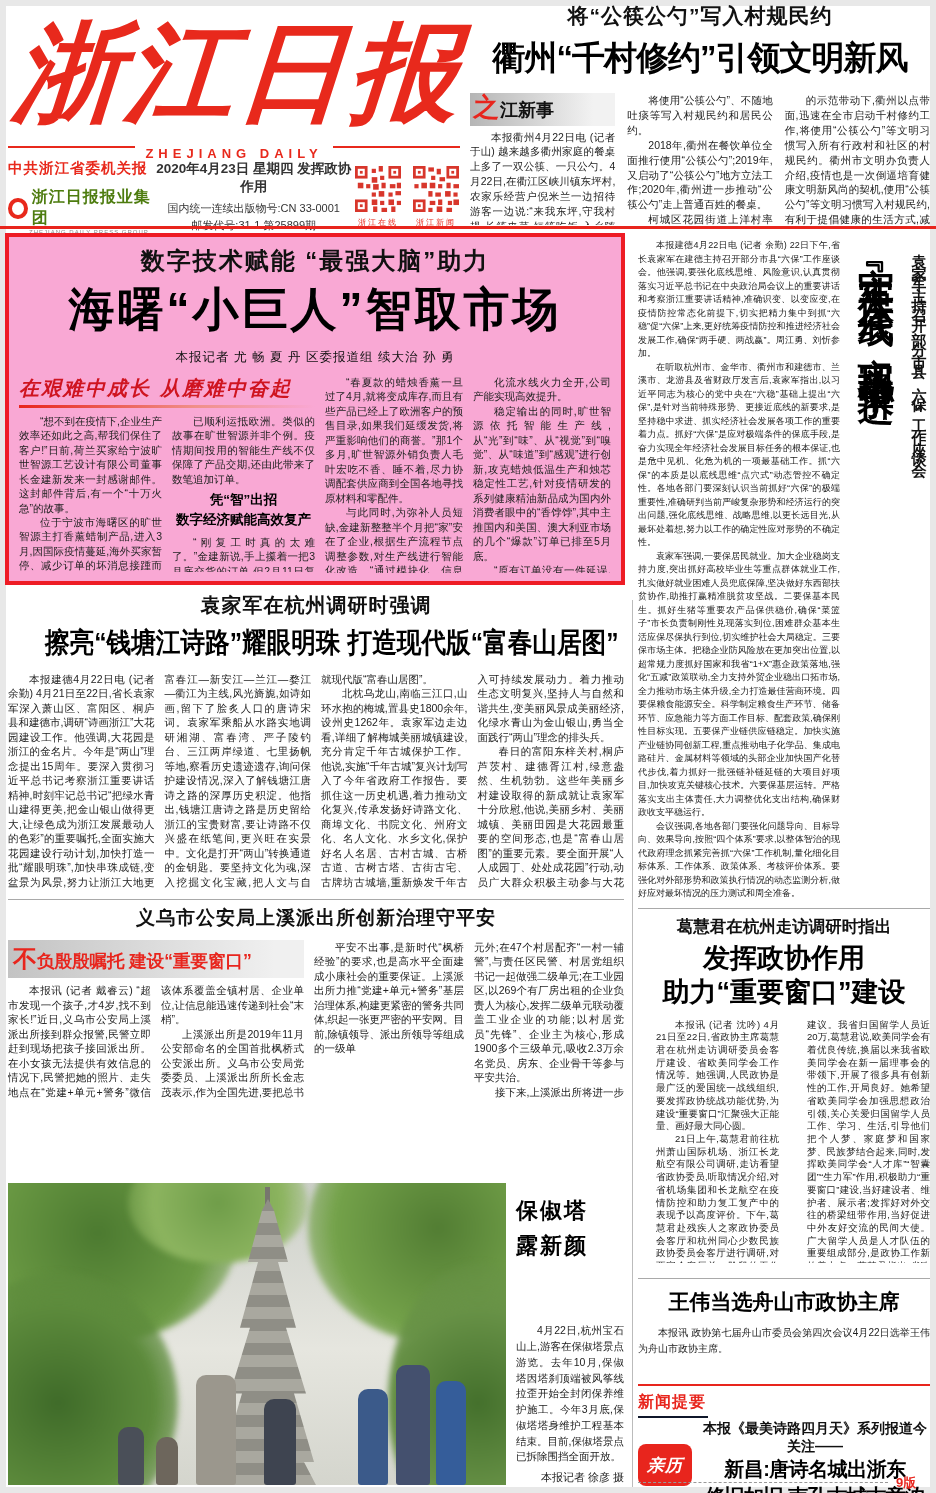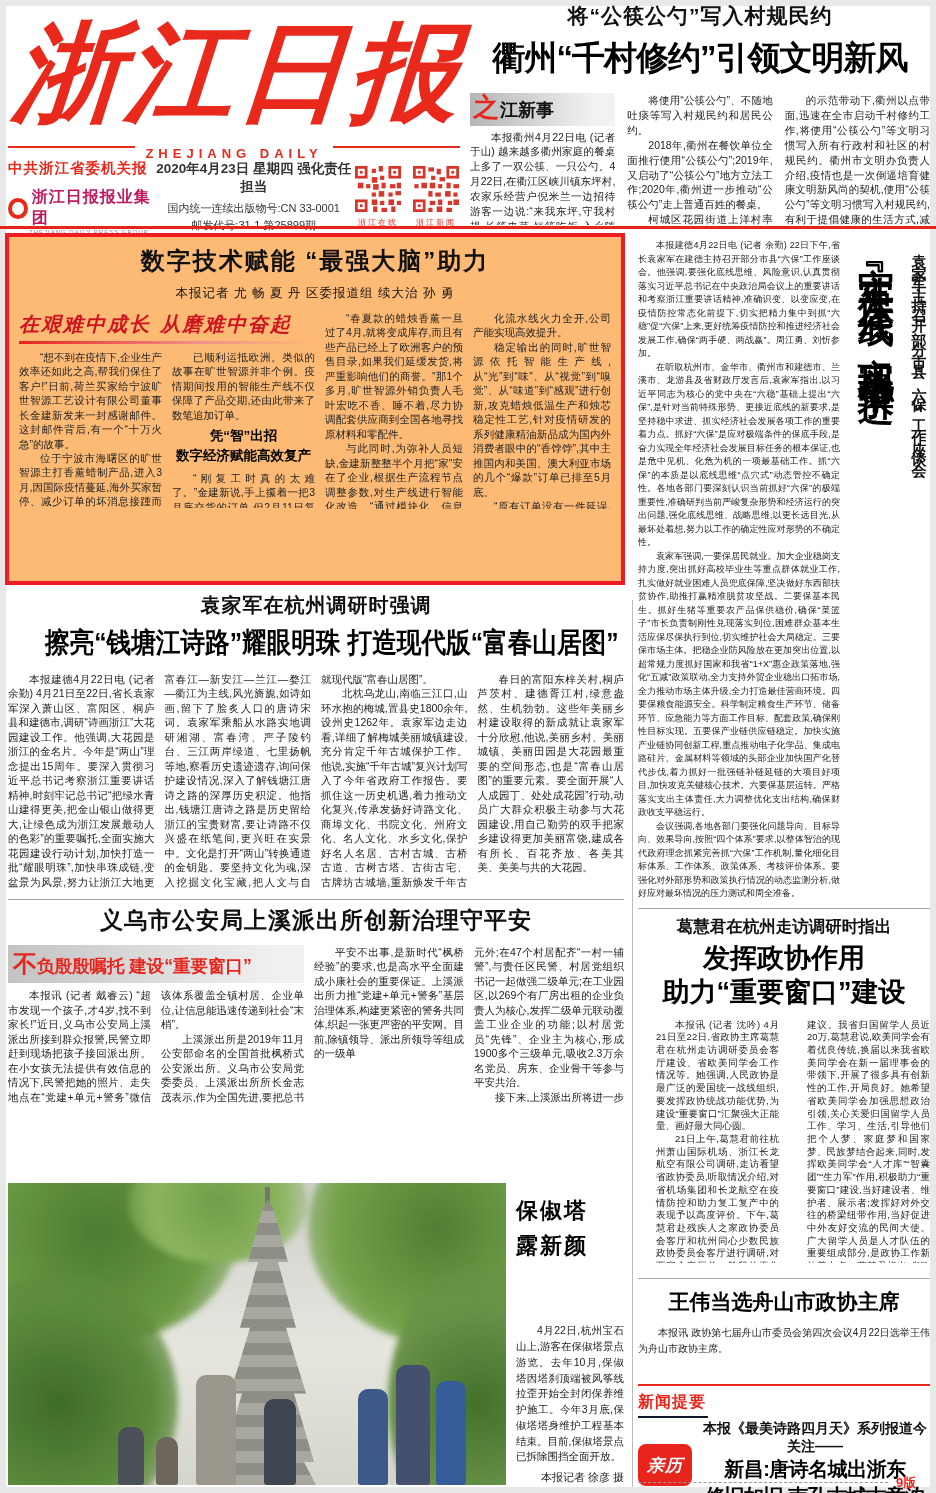--- a/index.html
+++ b/index.html
@@ -16,21 +16,21 @@
       font-weight:bold;font-style:italic;font-size:108px;line-height:140px;color:#e8291c;
       letter-spacing:4px;transform:skewX(-4deg);white-space:nowrap;}
   .mast-enline{left:8px;top:146px;width:452px;display:flex;align-items:flex-start;color:#e8291c;
       font-size:13px;font-weight:bold;letter-spacing:5px;}
   .mast-enline:before,.mast-enline:after{content:"";flex:1;border-top:2px solid #e8291c;}
   .mast-enline span{padding:0 10px;}
   .mast-info{left:8px;top:168px;width:452px;height:58px;display:flex;justify-content:flex-start;align-items:center;}
   .organ-label{color:#e8291c;font-weight:bold;font-size:14.5px;letter-spacing:1px;}
   .group-row{display:flex;align-items:center;margin-top:9px;}
   .logo-circle{width:13px;height:13px;border:4px solid #e8291c;border-radius:50%;margin-right:4px;}
-  .group-name{font-size:16px;font-weight:900;color:#be185d;letter-spacing:1px;}
+  .group-name{font-size:16px;font-weight:900;color:#4d7c0f;letter-spacing:1px;}
   .group-en{font-size:6px;color:#888;letter-spacing:1px;margin-left:21px;}
   .date-block{text-align:center;color:#333;}
   .date-line{font-size:13.5px;font-weight:bold;margin-bottom:4px;}
   .issn-line,.postal-line{font-size:11px;line-height:1.55;}
   .qr-wrap{display:flex;gap:10px;}
   .qr{width:48px;text-align:center;}
   .qr-label{font-size:8px;color:#e8291c;letter-spacing:2px;margin-top:1px;}
 
   .rule-red{left:0;top:226px;width:936px;height:3px;background:#e8251d;}
 
@@ -40,21 +40,21 @@
   .tr-head{font-size:33px;font-weight:900;text-align:center;letter-spacing:-1px;color:#000;margin-top:6px;white-space:nowrap;}
   .tr-cols{margin-top:12px;display:flex;gap:12px;height:132px;overflow:hidden;}
   .tr-col{flex:1;font-size:10.5px;line-height:1.42;}
   .tag{display:flex;align-items:baseline;background:linear-gradient(90deg,#b5b5b5,#f2f2f2 85%);
        padding:1px 6px 2px 3px;margin-bottom:4px;}
   .tag-zhi{font-size:26px;font-weight:900;color:#e8251d;line-height:1;margin-right:1px;}
   .tag-rest{font-size:18px;font-weight:900;color:#111;}
 
   
   .redbox{left:5px;top:233px;width:620px;height:352px;border:4px solid #ee1c25;box-sizing:border-box;
-          padding:8px 10px 6px;overflow:hidden;background:#fdba74;}
+          padding:8px 10px 6px;overflow:hidden;background:#f9a8d4;}
   .rb-kicker{font-size:24px;font-weight:bold;text-align:center;letter-spacing:2px;color:#111;}
   .rb-head{font-size:46px;font-weight:900;text-align:center;letter-spacing:3px;color:#000;margin-top:2px;white-space:nowrap;}
   .rb-byline{font-size:12.5px;text-align:center;margin-top:8px;color:#111;letter-spacing:1px;}
   .rb-body{margin-top:9px;display:flex;gap:10px;height:198px;overflow:hidden;font-size:10.5px;line-height:1.38;color:#222;}
   .rb-left{width:296px;flex:none;}
   .slogan{font-family:"DejaVu Serif","Liberation Serif",serif;font-style:italic;font-weight:bold;
           font-size:20px;color:#cf1420;letter-spacing:2px;white-space:nowrap;}
   .slogan-bar{height:3px;background:linear-gradient(90deg,#e8251d,#f0908a 60%,rgba(255,255,255,0));margin:2px 0 6px;}
   .rb-left-cols{display:flex;gap:10px;height:158px;overflow:hidden;}
   .rb-col{flex:1;}
@@ -140,21 +140,21 @@
   <div class="abs mast-info">
     <div>
       <div class="organ-label">中共浙江省委机关报</div>
       <div class="group-row">
         <span class="logo-circle"></span>
         <span class="group-name">浙江日报报业集团</span>
       </div>
       <div class="group-en">ZHEJIANG DAILY PRESS GROUP</div>
     </div>
     <div class="date-block">
-      <div class="date-line">2020年4月23日 星期四 强化责任担当</div>
+      <div class="date-line">2020年4月23日 星期四 发挥政协作用</div>
       <div class="issn-line">国内统一连续出版物号:CN 33-0001</div>
       <div class="postal-line">邮发代号:31-1 第25899期</div>
     </div>
     <div class="qr-wrap">
       <div class="qr">
         <svg width="46" height="46" viewBox="0 0 33 33">
           <g fill="#d8362b">
             <rect x="0" y="0" width="9" height="9"></rect>
               <rect x="24" y="0" width="9" height="9"></rect>
               <rect x="0" y="24" width="9" height="9"></rect>
@@ -257,20 +257,21 @@
         <p class="ind">的示范带动下,衢州以点带面,迅速在全市启动千村修约工作,将使用“公筷公勺”等文明习惯写入所有行政村和社区的村规民约。衢州市文明办负责人介绍,疫情也是一次倒逼培育健康文明新风尚的契机,使用“公筷公勺”等文明习惯写入村规民约,有利于提倡健康的生活方式,减少病毒传播的途径。</p>
 
       </div>
     </div>
   </div>
 
   <div class="abs rule-red"></div>
 
   <div class="abs redbox">
     <div class="rb-kicker">数字技术赋能 “最强大脑”助力</div>
+    <div class="rb-head">海曙“小巨人”智取市场</div>
     <div class="rb-byline">本报记者 尤 畅 夏 丹 区委报道组 续大治 孙 勇</div>
     <div class="rb-body just">
       <div class="rb-left">
         <div class="slogan">在艰难中成长 从磨难中奋起</div>
         <div class="slogan-bar"></div>
         <div class="rb-left-cols">
           <div class="rb-col">
             <p class="ind">“想不到在疫情下,企业生产效率还如此之高,帮我们保住了客户!”日前,荷兰买家给宁波旷世智源工艺设计有限公司董事长金建新发来一封感谢邮件。这封邮件背后,有一个“十万火急”的故事。</p>
             <p class="ind">位于宁波市海曙区的旷世智源主打香薰蜡制产品,进入3月,因国际疫情蔓延,海外买家暂停、减少订单的坏消息接踵而至,就连合作了20多年的荷兰买家也按下了“暂停键”。</p>
 
@@ -306,29 +307,30 @@
 
       </div>
       <div class="col">
         <p>富春江—新安江—兰江—婺江—衢江为主线,风光旖旎,如诗如画,留下了脍炙人口的唐诗宋词。袁家军乘船从水路实地调研湘湖、富春湾、严子陵钓台、三江两岸绿道、七里扬帆等地,察看历史遗迹遗存,询问保护建设情况,深入了解钱塘江唐诗之路的深厚历史积淀。他指出,钱塘江唐诗之路是历史留给浙江的宝贵财富,要让诗路不仅兴盛在纸笔间,更兴旺在实景中。文化是打开“两山”转换通道的金钥匙。要坚持文化为魂,深入挖掘文化宝藏,把人文与自然、文脉与山水、遗产与景区、浙学文脉与现代成果等有机组合,打造富有精神内核的国际一流生态旅游目的地,在山水人文中绘</p>
       </div>
       <div class="col">
         <p>就现代版“富春山居图”。</p>
         <p class="ind">北枕乌龙山,南临三江口,山环水抱的梅城,置县史1800余年,设州史1262年。袁家军边走边看,详细了解梅城美丽城镇建设,充分肯定千年古城保护工作。他说,实施“千年古城”复兴计划写入了今年省政府工作报告。要抓住这一历史机遇,着力推动文化复兴,传承发扬好诗路文化、商埠文化、书院文化、州府文化、名人文化、水乡文化,保护好名人名居、古村古城、古桥古道、古树古塔、古街古宅、古牌坊古城墙,重新焕发千年古城的独特魅力。着力推动产业复兴,构筑产业发展平台,引进集聚特色产业项目,支持企业做强做大,为千年古城注</p>
       </div>
       <div class="col">
+        <p>入可持续发展动力。着力推动生态文明复兴,坚持人与自然和谐共生,变美丽风景成美丽经济,化绿水青山为金山银山,勇当全面践行“两山”理念的排头兵。</p>
         <p class="ind">春日的富阳东梓关村,桐庐芦茨村、建德胥江村,绿意盎然、生机勃勃。这些年美丽乡村建设取得的新成就让袁家军十分欣慰,他说,美丽乡村、美丽城镇、美丽田园是大花园最重要的空间形态,也是“富春山居图”的重要元素。要全面开展“人人成园丁、处处成花园”行动,动员广大群众积极主动参与大花园建设,用自己勤劳的双手把家乡建设得更加美丽富饶,建成各有所长、百花齐放、各美其美、美美与共的大花园。</p>
       </div>
     </div>
   </div>
 
   <div class="abs div-h d1"></div>
 
   <div class="abs yw-art">
-    <div class="kicker-md" style="font-size:23px;font-family:Liberation Mono, monospace;">义乌市公安局上溪派出所创新治理守平安</div>
+    <div class="kicker-md" style="font-size:19px;font-family:Liberation Mono, monospace;">义乌市公安局上溪派出所创新治理守平安</div>
     <div class="yw-body just">
       <div class="yw-left">
         <div class="yw-banner">
           <span class="big">不</span><span>负殷殷嘱托 建设“重要窗口”</span>
         </div>
         <div class="yw-left-cols">
           <div class="yw-col">
             <p class="ind">本报讯 (记者 戴睿云) “超市发现一个孩子,才4岁,找不到家长!”近日,义乌市公安局上溪派出所接到群众报警,民警立即赶到现场把孩子接回派出所。在小女孩无法提供有效信息的情况下,民警把她的照片、走失地点在“党建+单元+警务”微信群层层下发。20分钟后,孩子的爸爸通过所在企业同事得知消息后,赶来接回了女儿。让寻人变得高效精准的微信群,依托的正是上溪派出所今年力推的“党建+单元+警务”基层治理体系三级单元,</p>
           </div>
           <div class="yw-col">

